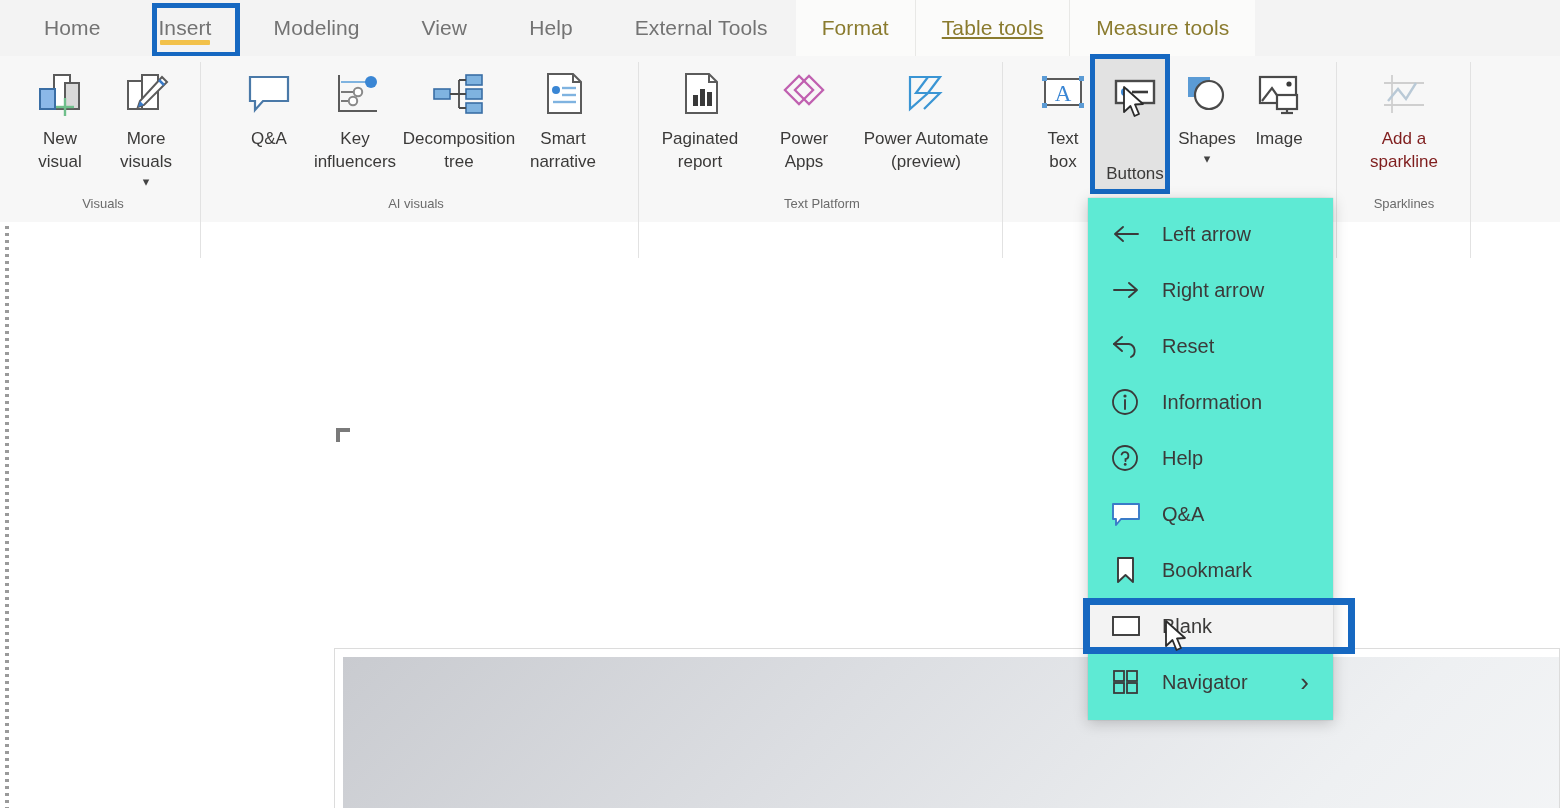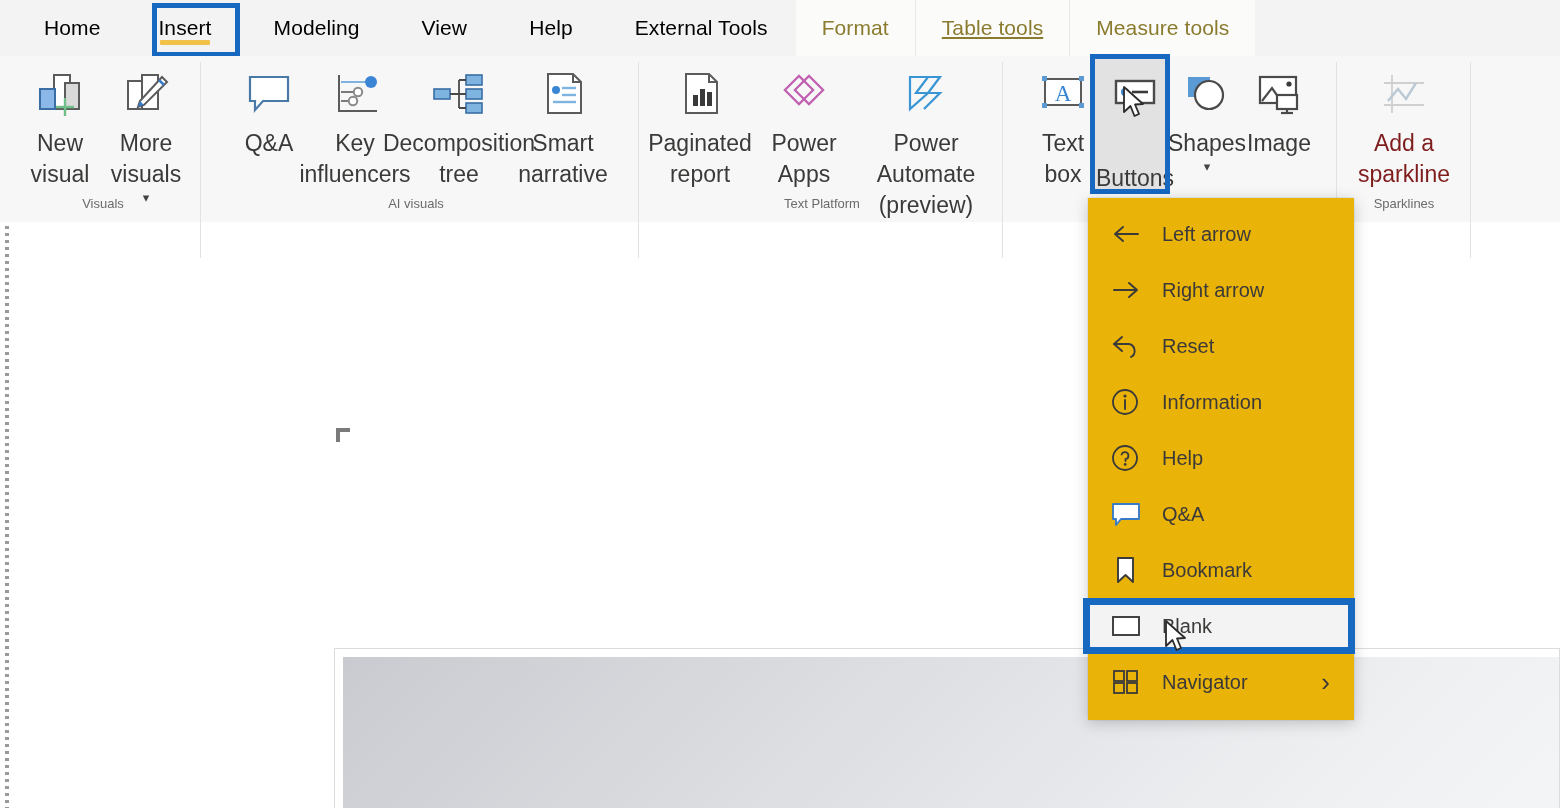--- a/index.html
+++ b/index.html
@@ -43,21 +43,21 @@
     background: #f7f7f7;
     border-bottom: 1px solid #e3e3e3;
   }
   #tabstrip {
     position: relative; height: 56px; width: 100%;
     background: #f3f3f3;
     display: flex; align-items: center;
   }
   .tab {
     position: relative;
-    font-size: 21px; color: #000000; letter-spacing: .1px;
+    font-size: 21px; color: #737373; letter-spacing: .1px;
     padding: 0 14px; height: 56px; line-height: 56px;
     white-space: nowrap;
   }
   .tab.ctx { color: #8a7b2e; background: #fbfbfa; height: 56px; }
   .tab.ctx-sep { border-left: 1px solid #e8e8e6; }
   .tab-selected-text { position: relative; display: inline-block; }
   .tab-underline {
     position: absolute; left: 2px; right: 2px; bottom: 11px; height: 5px;
     background: #f2c14a; border-radius: 1px;
   }
@@ -80,21 +80,21 @@
   }
   .grp-sep {
     position: absolute; top: 6px; width: 1px; height: 196px; background: #e2e2e2;
   }
   .item {
     width: 86px; display: flex; flex-direction: column; align-items: center;
     padding-top: 8px; cursor: default;
   }
   .item .ico { height: 62px; display: flex; align-items: center; justify-content: center; }
   .item .lbl {
-    font-size: 23px; color: #3b3a39; text-align: center; line-height: 1.35;
+    font-size: 17px; color: #3b3a39; text-align: center; line-height: 1.35;
     margin-top: 2px; white-space: pre-line;
   }
   .item.disabled .lbl { color: #7f1d1d; }
   .item.wide { width: 122px; }
   .item.narrow { width: 72px; }
   .chev { font-size: 13px; color: #444; line-height: 1; margin-top: 1px; }
 
   
   #buttons-ring {
     position: absolute; left: 1090px; top: 54px; width: 80px; height: 140px;
@@ -102,22 +102,22 @@
   }
   #buttons-ring-fill {
     position: absolute; left: 1095px; top: 59px; width: 70px; height: 130px;
     background: #e2e2e2; z-index: 2;
   }
   
   .cursor-arrow { position: absolute; z-index: 9; }
 
   
   #buttons-menu {
-    position: absolute; left: 1088px; top: 198px; width: 266px;
-    background: #eab308;
+    position: absolute; left: 1088px; top: 198px; width: 245px;
+    background: #5eead4;
     box-shadow: 0 3px 14px rgba(0,0,0,0.20), 0 0 1px rgba(0,0,0,0.25);
     padding: 8px 0 10px 0; z-index: 8;
   }
   .mi {
     position: relative; display: flex; align-items: center;
     height: 56px; padding-left: 22px; cursor: default;
   }
   .mi .mi-ico {
     width: 40px; display: flex; align-items: center; justify-content: flex-start;
     color: #3a3a3a;

